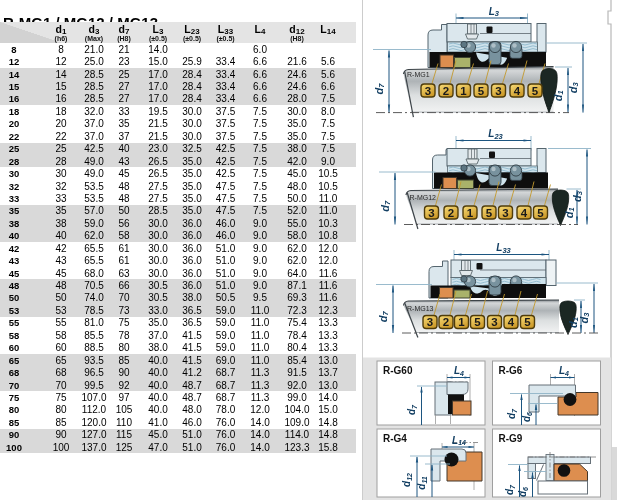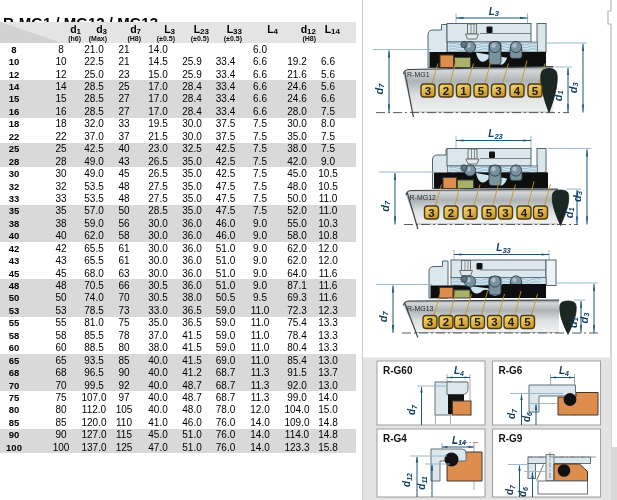--- a/index.html
+++ b/index.html
@@ -6,21 +6,21 @@
 body{width:617px;height:500px;position:relative;font-family:"Liberation Sans",sans-serif;background:#ffffff;overflow:hidden;}
 
 .title{position:absolute;left:3px;top:14px;font-size:15px;letter-spacing:-0.1px;font-weight:bold;color:#000;letter-spacing:0px;}
 table.dim{position:absolute;left:0;top:22px;border-collapse:collapse;table-layout:fixed;width:356px;}
 table.dim td,table.dim th{padding:0;margin:0;font-size:10px;color:#000;text-align:center;vertical-align:middle;}
 table.dim tbody tr{height:12.45px;}
 tr.g td{background:#d9d9d9;}
 table.dim td.lb{font-weight:bold;font-size:9.5px;padding-right:13px;}
 table.dim td:last-child,table.dim th:last-child{padding-right:16px;}
 table.dim thead tr{height:20.6px;}
-table.dim thead th{font-weight:bold;font-size:10.5px;vertical-align:top;padding-top:3px;line-height:8px;text-align:right;}
+table.dim thead th{font-weight:bold;font-size:10.5px;vertical-align:top;padding-top:3px;line-height:8px;}
 thead th .sub{display:block;font-weight:bold;font-size:7px;color:#111;margin-top:0px;}
 thead th sub{font-size:8px;vertical-align:baseline;position:relative;top:1px;}
 .hdrband{position:absolute;left:0;top:22px;width:356px;height:20.6px;background:#e4e4e4;}
 .hdrdiag{position:absolute;left:0;top:22px;width:62px;height:20.6px;background:linear-gradient(to bottom left,#e4e4e4 49.6%,#d2d2d2 50.4%);}
 </style>
 </head>
 <body>
 
 <div class="title">R-MG1 / MG12 / MG13</div>
 
@@ -62,32 +62,20 @@
         <td>21.0</td>
         <td>21</td>
         <td>14.0</td>
         <td></td>
         <td></td>
         <td>6.0</td>
         <td></td>
         <td></td>
       </tr>
 <tr>
-        <td class="lb">10</td>
-        <td>10</td>
-        <td>22.5</td>
-        <td>21</td>
-        <td>14.5</td>
-        <td>25.9</td>
-        <td>33.4</td>
-        <td>6.6</td>
-        <td>19.2</td>
-        <td>6.6</td>
-      </tr>
-<tr>
         <td class="lb">12</td>
         <td>12</td>
         <td>25.0</td>
         <td>23</td>
         <td>15.0</td>
         <td>25.9</td>
         <td>33.4</td>
         <td>6.6</td>
         <td>21.6</td>
         <td>5.6</td>
@@ -132,20 +120,32 @@
         <td class="lb">18</td>
         <td>18</td>
         <td>32.0</td>
         <td>33</td>
         <td>19.5</td>
         <td>30.0</td>
         <td>37.5</td>
         <td>7.5</td>
         <td>30.0</td>
         <td>8.0</td>
+      </tr>
+<tr>
+        <td class="lb">20</td>
+        <td>20</td>
+        <td>37.0</td>
+        <td>35</td>
+        <td>21.5</td>
+        <td>30.0</td>
+        <td>37.5</td>
+        <td>7.5</td>
+        <td>35.0</td>
+        <td>7.5</td>
       </tr>
 <tr>
         <td class="lb">22</td>
         <td>22</td>
         <td>37.0</td>
         <td>37</td>
         <td>21.5</td>
         <td>30.0</td>
         <td>37.5</td>
         <td>7.5</td>

